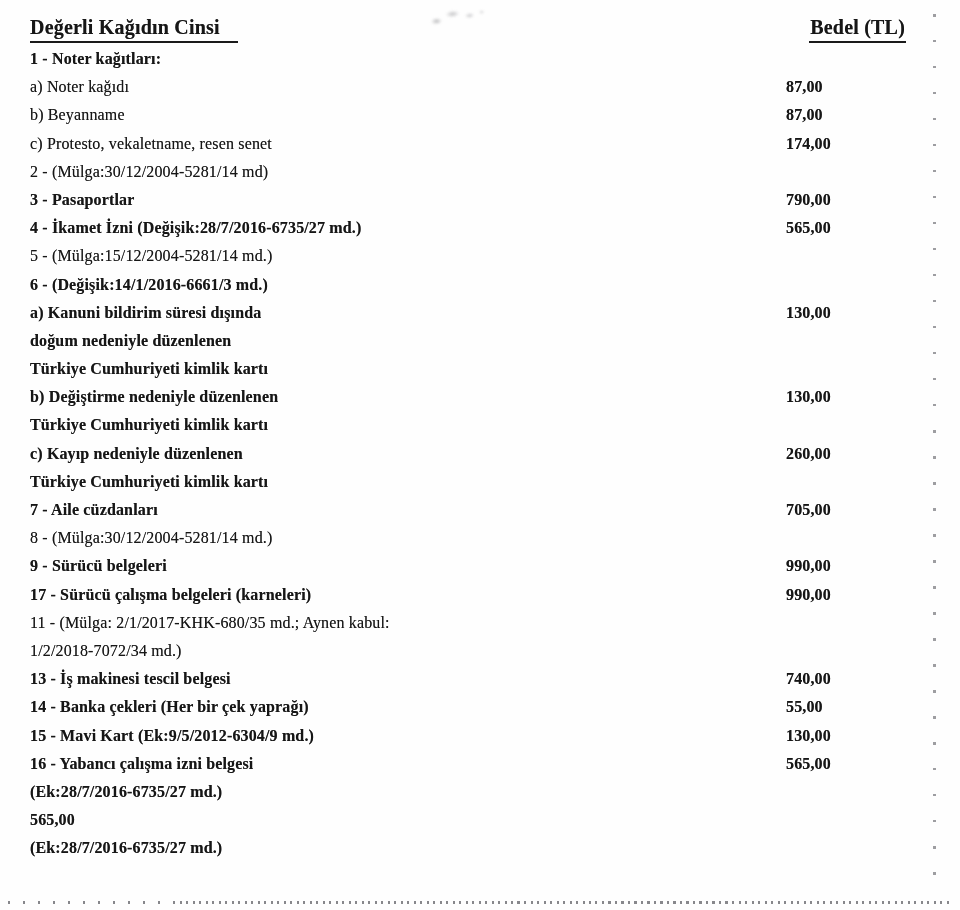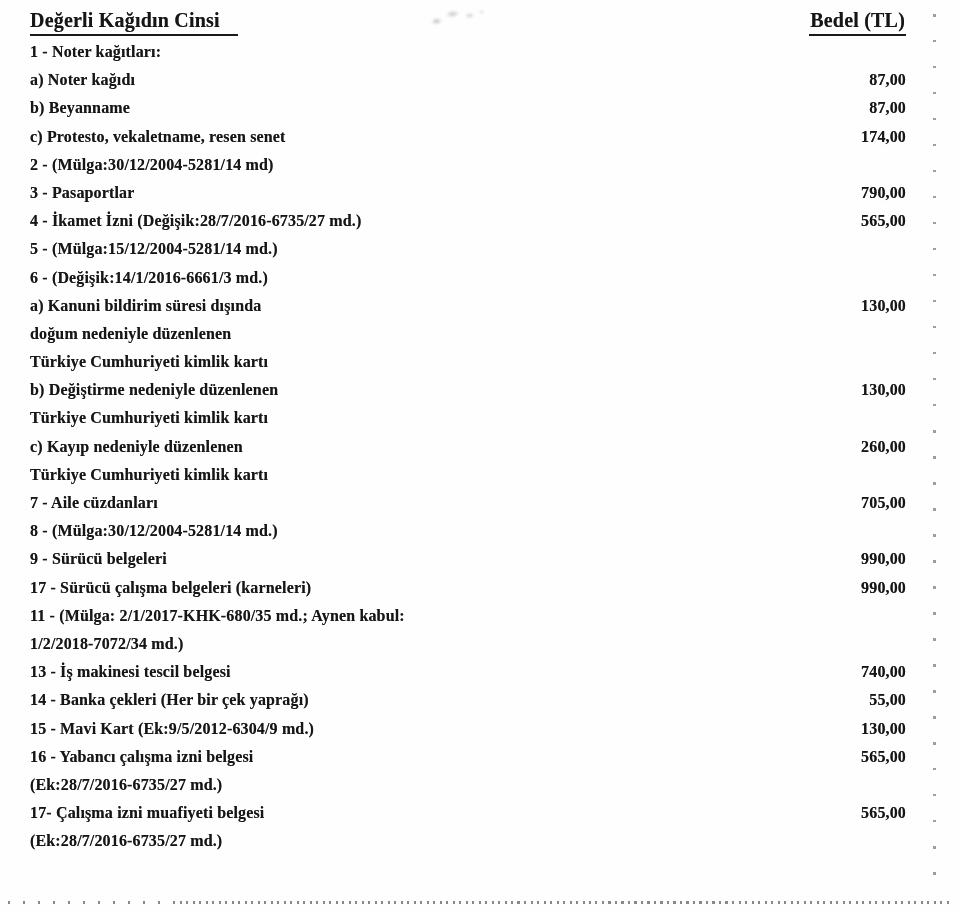--- a/index.html
+++ b/index.html
@@ -15,21 +15,21 @@
     width: 960px;
     height: 910px;
     background: #fefefe;
     font-family: "Liberation Serif", serif;
     color: #161616;
   }
   
   .doc-table {
     position: absolute;
     left: 30px;
-    top: 4px;
+    top: 11px;
     width: 876px;
     filter: blur(0.3px);
     text-shadow: 0 0 0.6px rgba(20,20,20,0.55);
   }
   .header-row {
     display: flex;
     justify-content: space-between;
     align-items: flex-end;
     height: 32px;
     font-size: 20px;
@@ -48,26 +48,25 @@
   .row {
     display: flex;
     justify-content: space-between;
     align-items: baseline;
     height: 28.2px;
     line-height: 28.2px;
     font-size: 16px;
     letter-spacing: 0.15px;
     white-space: nowrap;
   }
-  .row .label { font-weight: 700; }
+  .row .label { font-weight: 400; }
   .row.bold .label { font-weight: 700; }
   .row .value {
     font-weight: 700;
     min-width: 120px;
-    text-align: right;
   }
   
   .smudge {
     position: absolute;
     left: 425px;
     top: 6px;
     width: 62px;
     height: 22px;
     background:
       radial-gradient(ellipse 8px 5px at 18% 60%, rgba(110,110,115,0.45), transparent 70%),
@@ -229,21 +228,20 @@
   </div>
         <div class="row bold">
     <span class="label">16 - Yabancı çalışma izni belgesi</span>
     <span class="value">565,00</span>
   </div>
         <div class="row bold">
     <span class="label">(Ek:28/7/2016-6735/27 md.)</span>
     <span class="value"></span>
   </div>
         <div class="row bold">
-    <span class="label">17- Çalışma izni muafiyeti belgesi</span>
     <span class="value">565,00</span>
   </div>
         <div class="row bold">
     <span class="label">(Ek:28/7/2016-6735/27 md.)</span>
     <span class="value"></span>
   </div>
       </div>
   </div>
 
   <div class="dotted-right"></div>

